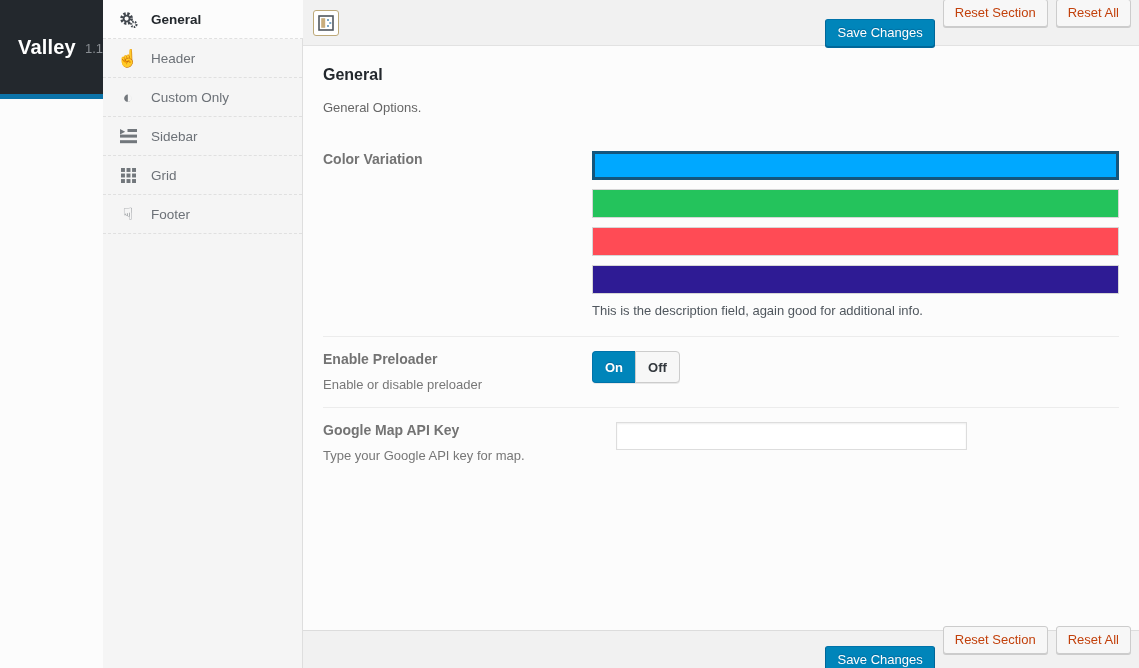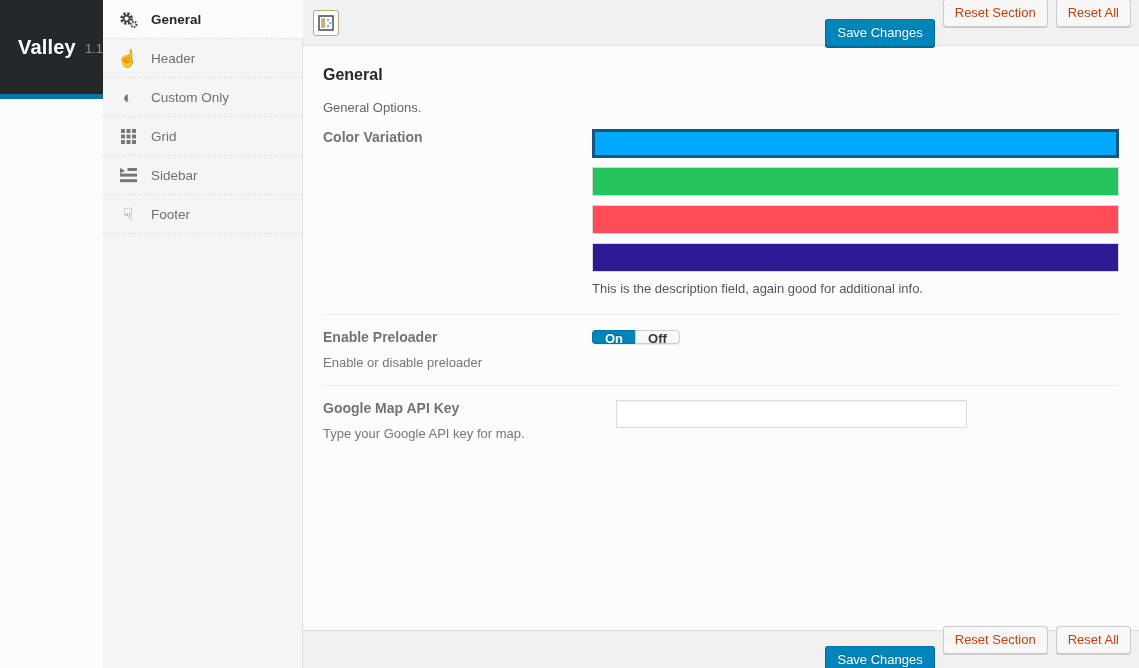--- a/index.html
+++ b/index.html
@@ -55,40 +55,40 @@
     box-shadow:0 1px 0 #ccc; cursor:pointer; white-space:nowrap;
   }
   .btn.primary {
     background:#0085ba; color:#fff; border-color:#0073aa #006799 #006799;
     box-shadow:0 1px 0 #006799; text-shadow:0 -1px 1px #006799;margin-top:20px;
   }
 
   
   .content { flex:1; padding:18px 20px 0 20px; overflow:hidden; }
   .sec-title { font-size:16px; font-weight:700; color:#23282d; margin:2px 0 16px; }
-  .sec-sub { font-size:13px; color:#666; }
+  .sec-sub { font-size:13px; color:#666; margin-bottom:22px; }
 
   .row { display:flex; padding:14px 0 12px; border-bottom:1px solid #ececec; }
   .row.last { border-bottom:none;gap:24px; }
   .col-label { width:269px; flex:0 0 269px; padding-right:20px; }
   .flabel { font-size:14px; font-weight:700; color:#737373; margin-bottom:9px; }
   .fdesc { font-size:13px; color:#777; line-height:1.45; }
   .col-ctrl { flex:1; max-width:626px; }
 
   
   .swatch {
     height:29px; border:1px solid #d6d6d6; margin-bottom:9px; cursor:pointer;
   }
   .swatch.selected { border:3px solid #14567d; }
   .footnote { font-size:13px; color:#50575e; margin-top:5px; padding-bottom:6px; }
 
   
   .switch { display:inline-flex; }
   .seg {
-    height:14px; min-width:41px; padding:0 12px; font-size:13px; font-weight:700;
+    height:32px; min-width:41px; padding:0 12px; font-size:13px; font-weight:700;
     font-family:inherit; cursor:pointer;
     background:#f7f7f7; color:#32373c; border:1px solid #ccc;
     box-shadow:0 1px 0 rgba(0,0,0,.08);
   }
   .seg-on { border-radius:4px 0 0 4px; border-right:none; }
   .seg-off { border-radius:0 4px 4px 0; }
   .seg.active { background:#0085ba; color:#fff; border-color:#0073aa; text-shadow:0 -1px 1px #006799; }
 
   
   .text-input {
@@ -125,49 +125,49 @@
       </div>
 
       <div class="side-item">
         <span class="ic">☝</span>
         <span class="lbl">Header</span>
       </div>
 
       <div class="side-item">
         <span class="ic">◐</span>
         <span class="lbl">Custom Only</span>
+      </div>
+
+      <div class="side-item">
+        <span class="ic">
+          <svg width="17" height="15" viewBox="0 0 17 15" fill="currentColor">
+            <path d="M0 0 L5.2 2.7 L0 5.4 Z"></path>
+            <rect x="7.5" y="0" width="9.5" height="3"></rect>
+            <rect x="0" y="5.6" width="17" height="3"></rect>
+            <rect x="0" y="11.2" width="17" height="3"></rect>
+          </svg>
+        </span>
+        <span class="lbl">Sidebar</span>
       </div>
 
       <div class="side-item">
         <span class="ic">
           <svg width="15" height="15" viewBox="0 0 16 16" fill="currentColor">
             <rect x="0" y="0" width="4.2" height="4.2"></rect>
               <rect x="5.9" y="0" width="4.2" height="4.2"></rect>
               <rect x="11.8" y="0" width="4.2" height="4.2"></rect>
             <rect x="0" y="5.9" width="4.2" height="4.2"></rect>
               <rect x="5.9" y="5.9" width="4.2" height="4.2"></rect>
               <rect x="11.8" y="5.9" width="4.2" height="4.2"></rect>
             <rect x="0" y="11.8" width="4.2" height="4.2"></rect>
               <rect x="5.9" y="11.8" width="4.2" height="4.2"></rect>
               <rect x="11.8" y="11.8" width="4.2" height="4.2"></rect>
           </svg>
         </span>
         <span class="lbl">Grid</span>
-      </div>
-
-      <div class="side-item">
-        <span class="ic">
-          <svg width="17" height="15" viewBox="0 0 17 15" fill="currentColor">
-            <path d="M0 0 L5.2 2.7 L0 5.4 Z"></path>
-            <rect x="7.5" y="0" width="9.5" height="3"></rect>
-            <rect x="0" y="5.6" width="17" height="3"></rect>
-            <rect x="0" y="11.2" width="17" height="3"></rect>
-          </svg>
-        </span>
-        <span class="lbl">Sidebar</span>
       </div>
 
       <div class="side-item">
         <span class="ic">☟</span>
         <span class="lbl">Footer</span>
       </div>
 
     </nav>
 
     <main class="main">

